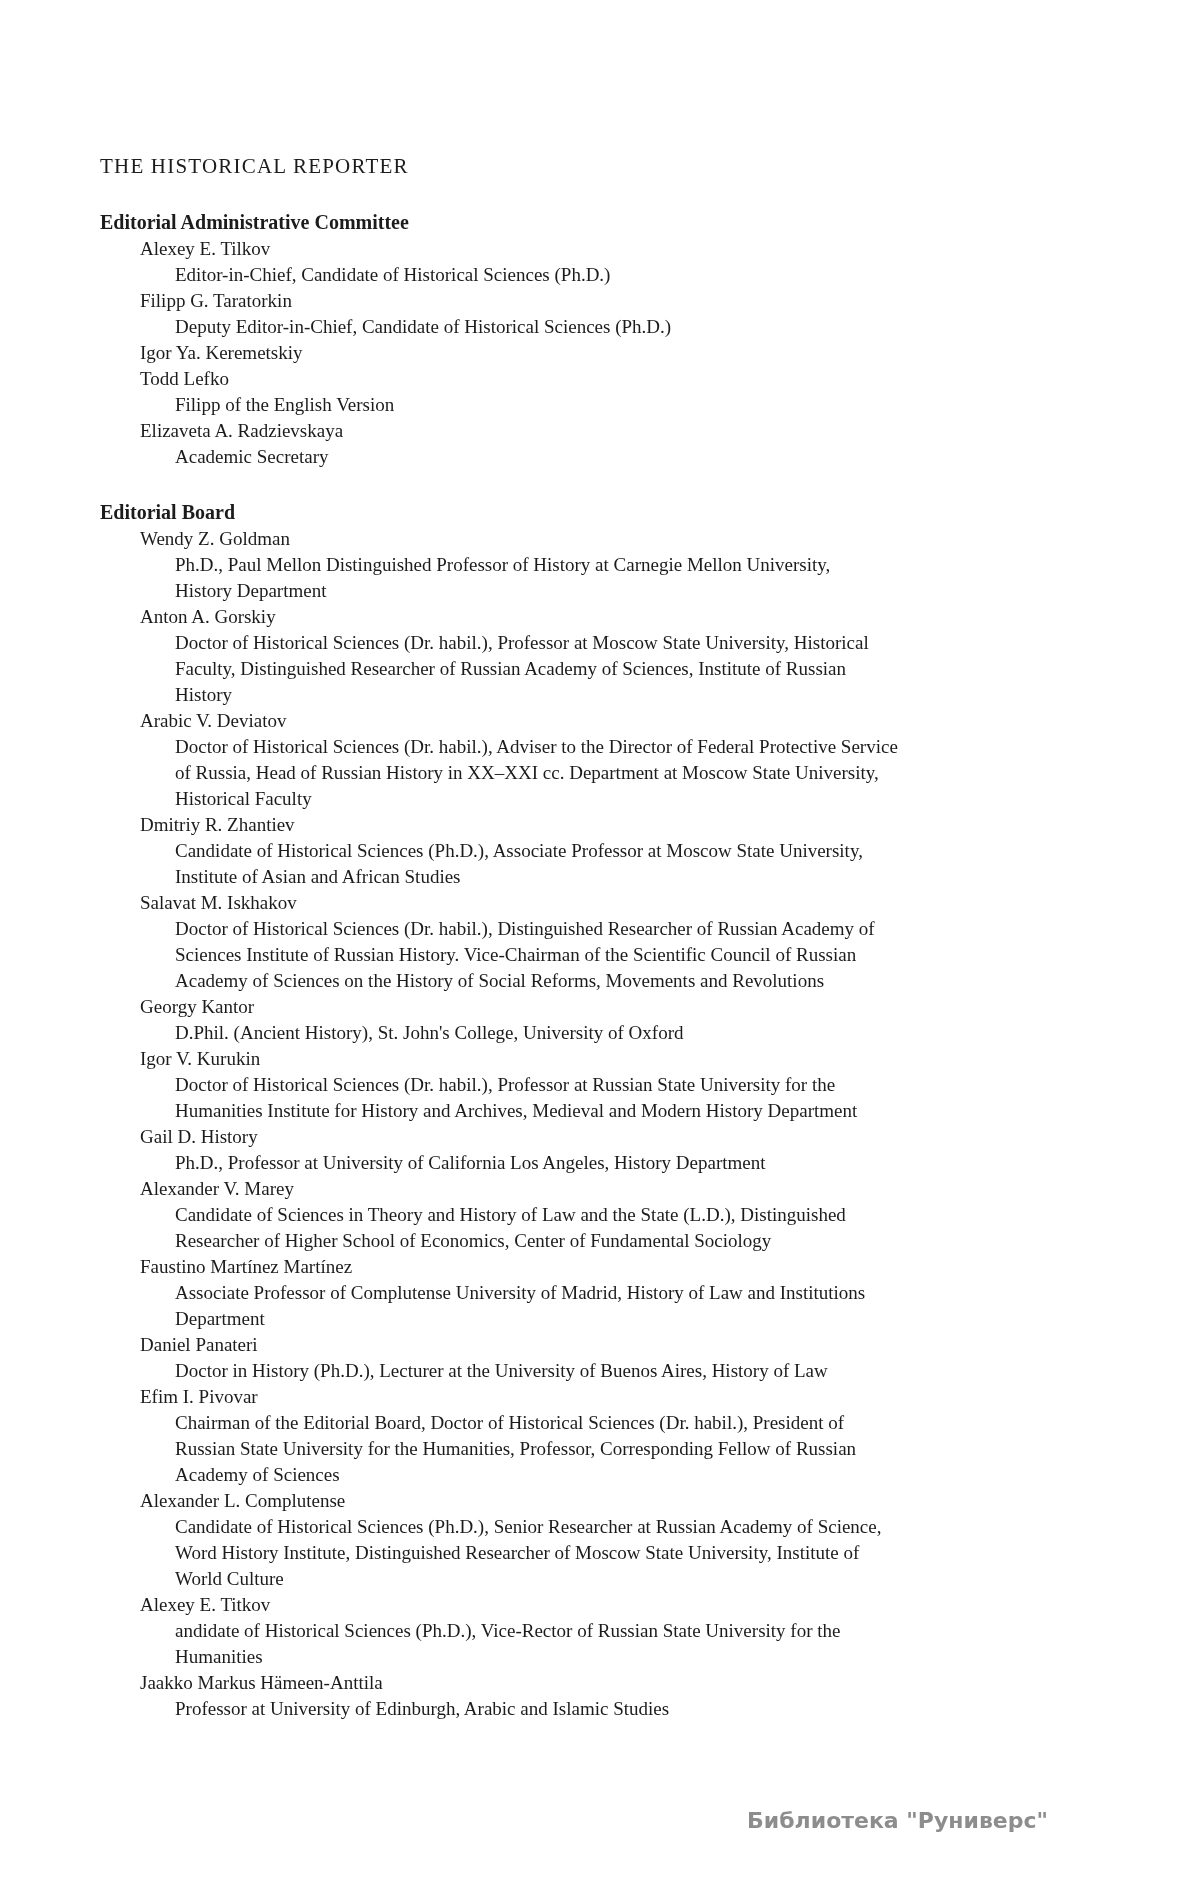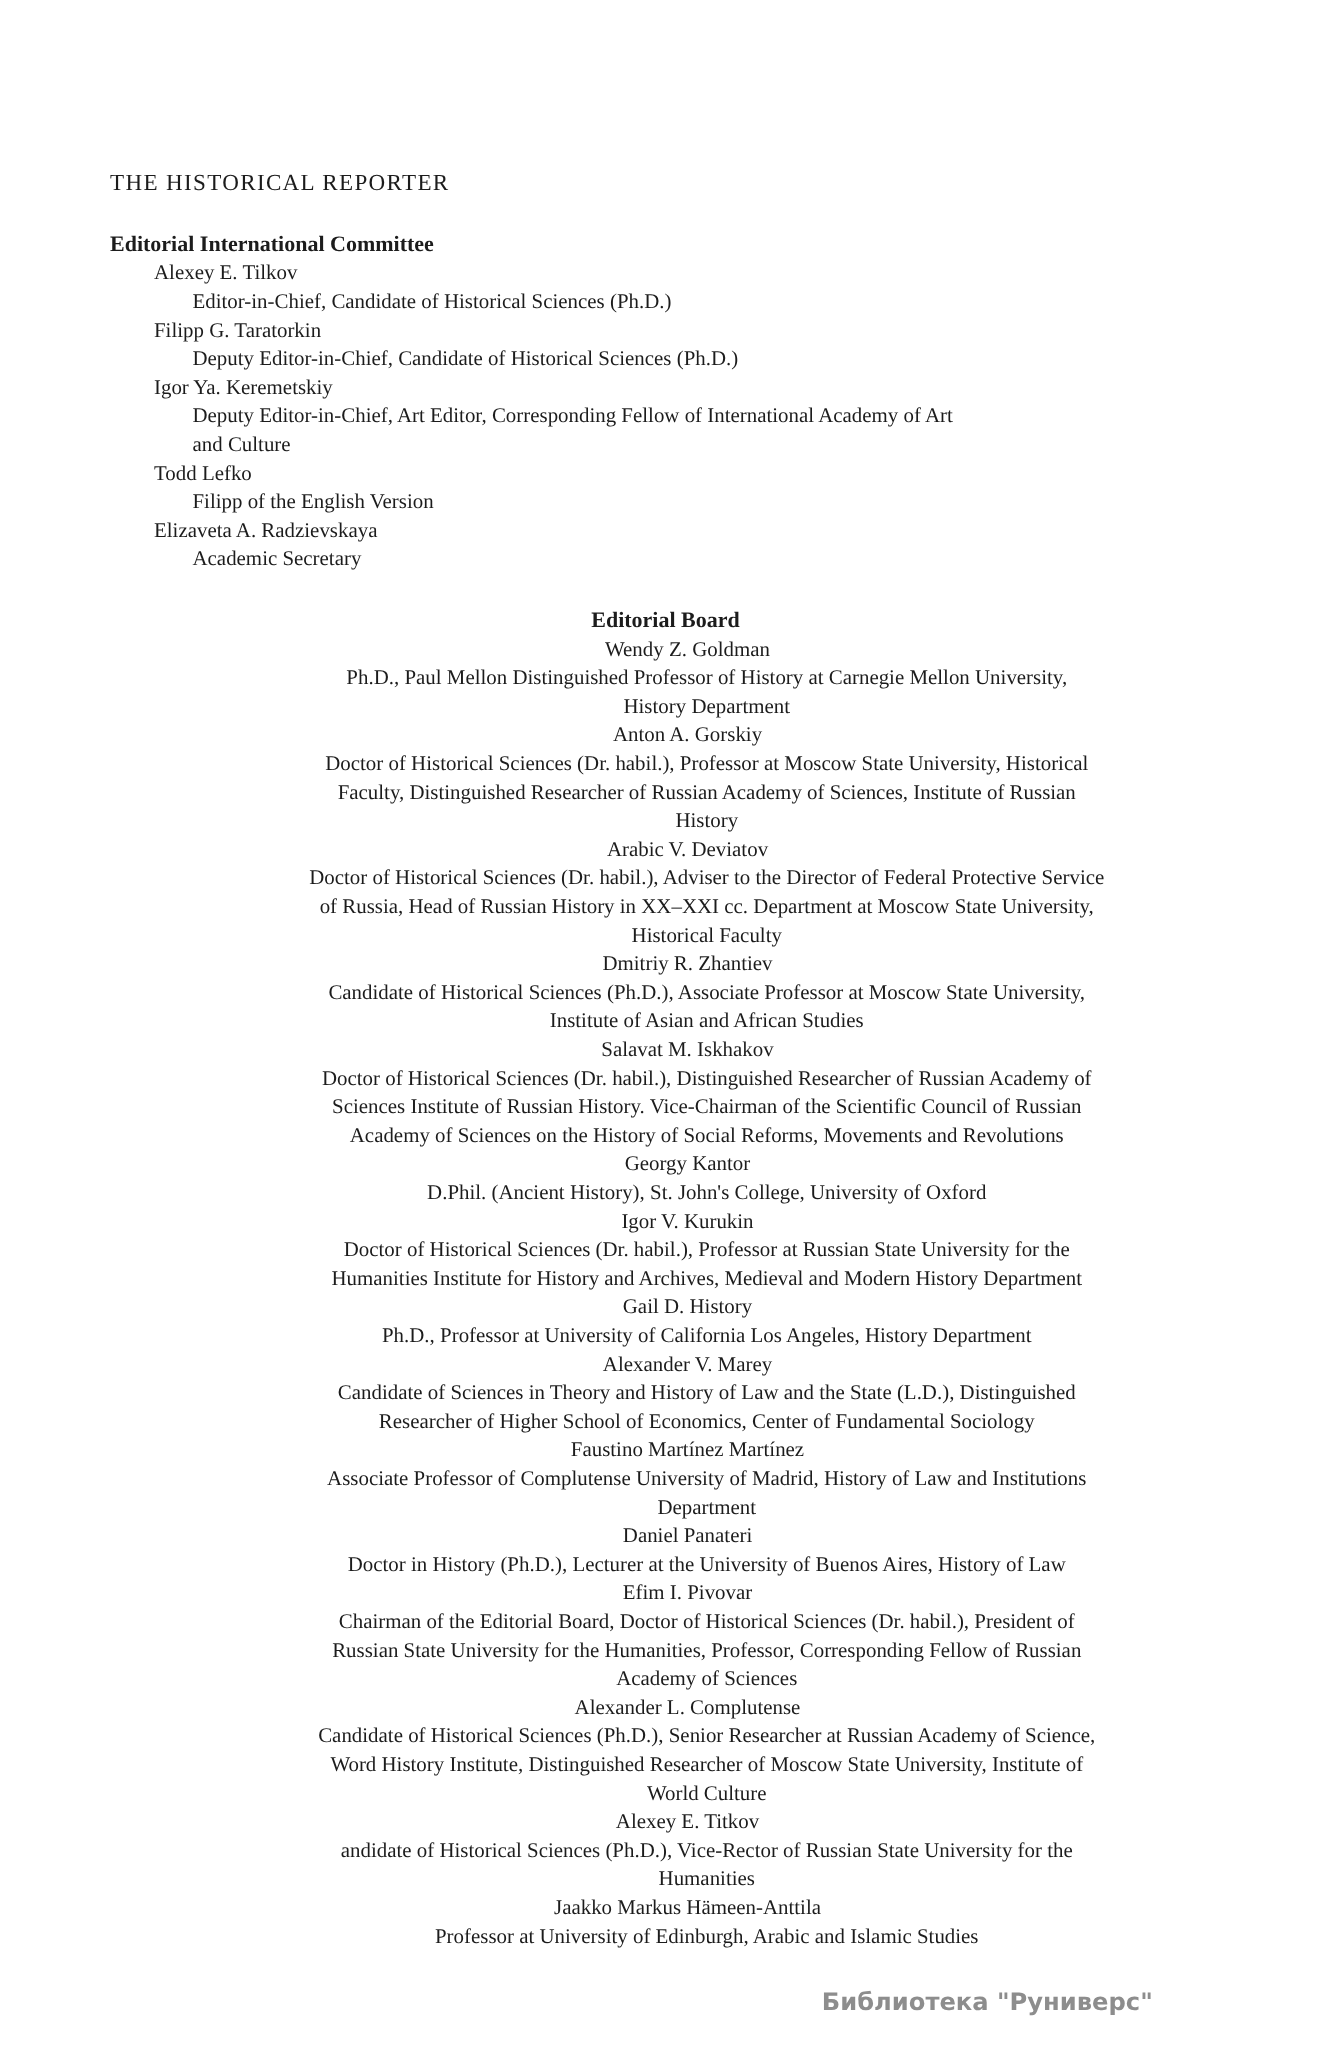--- a/index.html
+++ b/index.html
@@ -24,21 +24,21 @@
     letter-spacing: 1.2px;
     line-height: 26px;
     margin: 0 0 30px 0;
   }
   .section-heading {
     font-size: 20px;
     font-weight: 700;
     line-height: 27px;
     margin: 0;
   }
-  .section + .section { margin-top: 29px; text-align: center; }
+  .section + .section { margin-top: 29px; }
   .member-name {
     font-weight: 400;
     font-size: 19px;
     line-height: 26px;
     margin-left: 40px;
   }
   .member-role {
     font-size: 19px;
     line-height: 26px;
     margin-left: 75px;
@@ -56,36 +56,34 @@
   }
 </style>
 </head>
 <body>
 
 <div class="page">
   <div class="content">
     <h1 class="doc-title">THE HISTORICAL REPORTER</h1>
     <div id="sections">
   <section class="section">
-    <h2 class="section-heading">Editorial International Committee</h2>
+    <h2 class="section-heading">Editorial Administrative Committee</h2>
     <div class="members">
   <div class="member">
     <div class="member-name">Alexey E. Tilkov</div>
     <div class="member-role">Editor-in-Chief, Candidate of Historical Sciences (Ph.D.)</div>
   </div>
 
   <div class="member">
     <div class="member-name">Filipp G. Taratorkin</div>
     <div class="member-role">Deputy Editor-in-Chief, Candidate of Historical Sciences (Ph.D.)</div>
   </div>
 
   <div class="member">
     <div class="member-name">Igor Ya. Keremetskiy</div>
-    <div class="member-role">Deputy Editor-in-Chief, Art Editor, Corresponding Fellow of International Academy of Art
-and Culture</div>
   </div>
 
   <div class="member">
     <div class="member-name">Todd Lefko</div>
     <div class="member-role">Filipp of the English Version</div>
   </div>
 
   <div class="member">
     <div class="member-name">Elizaveta A. Radzievskaya</div>
     <div class="member-role">Academic Secretary</div>

